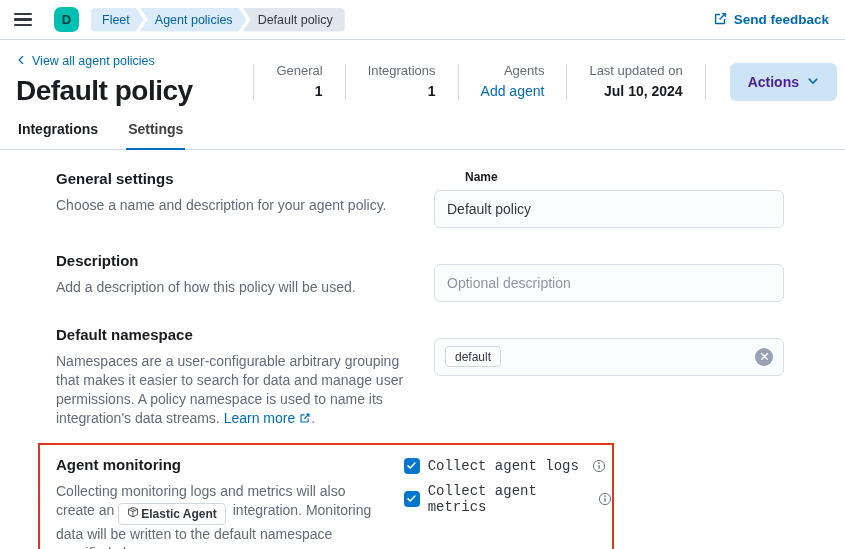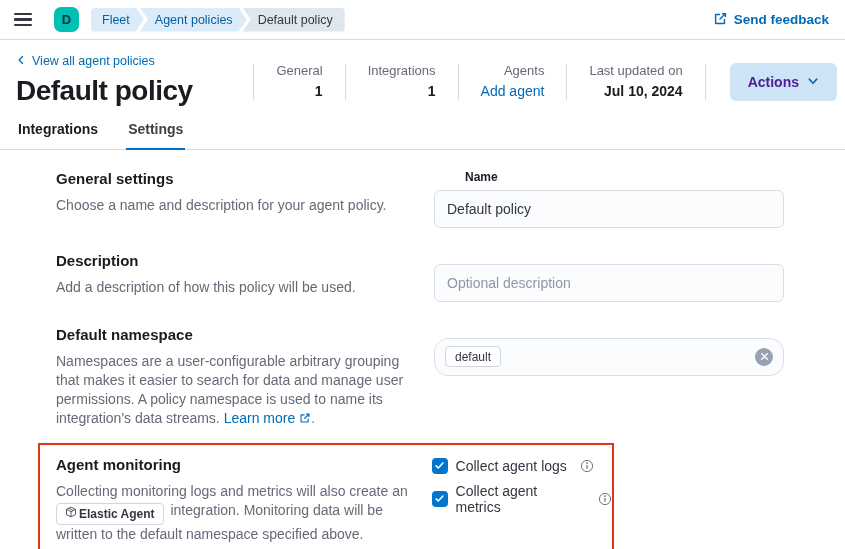--- a/index.html
+++ b/index.html
@@ -56,41 +56,41 @@
   .left-col { width:362px; }
   .right-col { width:350px; margin-left:16px; }
   .section-heading { font-size:15px; font-weight:700; margin-bottom:9px; }
   .section-desc { font-size:14px; color:#646a77; line-height:1.36; }
   .field-label { font-size:12px; font-weight:600; margin-bottom:6px;margin-left:31px; }
   .text-input { width:100%; height:38px; background:#fbfcfd; border:1px solid #d9dee8;
     border-radius:6px; padding:0 12px; font-size:14px; color:#343741;
     font-family:inherit; }
   .text-input::placeholder { color:#8d97a6; }
   .combo { width:100%; height:38px; background:#fbfcfd; border:1px solid #d9dee8;
-    border-radius:14px; display:flex; align-items:center; padding:0 10px; margin-top:12px; }
+    border-radius:6px; display:flex; align-items:center; padding:0 10px; margin-top:12px; }
   .pill { background:#fff; border:1px solid #cfd6e2; border-radius:4px; font-size:12px;
     font-weight:500; color:#343741; padding:2.5px 9px; }
   .clear-btn { margin-left:auto; width:18px; height:18px; border-radius:50%;
     background:#98a2b3; border:none; display:flex; align-items:center;
     justify-content:center; cursor:pointer; padding:0; }
   .inline-link { color:#006bb4; cursor:pointer; }
   .ext-icon-sm { display:inline-block; vertical-align:-1px; }
 
   
   .annotated { border:2px solid #e0361a; width:576px; margin-left:-18px;
     padding:11px 0 13px 16px; display:flex; }
   .annotated .left-col { width:362px; }
   .annotated .right-col { width:auto; margin-left:16px; padding-top:2px; }
   .badge { display:inline-flex; align-items:center; gap:2px; background:#fff;
     border:1px solid #cfd6e2; border-radius:4px; padding:2px 8px; font-size:12px;
     font-weight:600; color:#343741; vertical-align:-3px; margin-right:3px; }
   .check-row { display:flex; align-items:center; gap:8px; margin-bottom:9px; cursor:pointer; }
   .checkbox { width:16px; height:16px; border-radius:4px; background:#0077cc;
     display:flex; align-items:center; justify-content:center; flex:none; }
-  .check-label { font-size:14px; color:#343741; }
+  .check-label { font-size:14px; color:#343741;font-family:Liberation Mono, monospace; }
   .info-icon { display:inline-flex; margin-left:5px; vertical-align:-2px; }
 </style>
 </head>
 <body>
 
 <div class="topbar">
   <div class="hamburger">
     <div></div>
       <div></div>
       <div></div>

